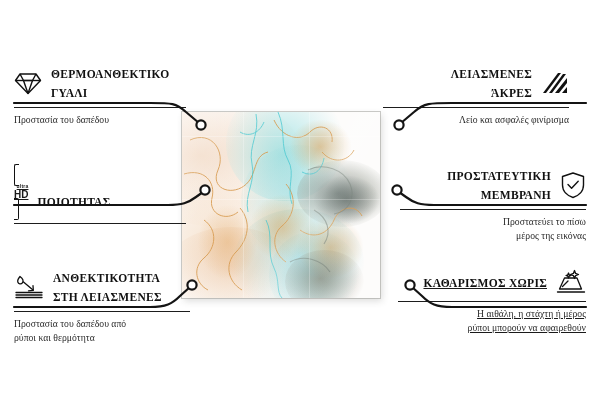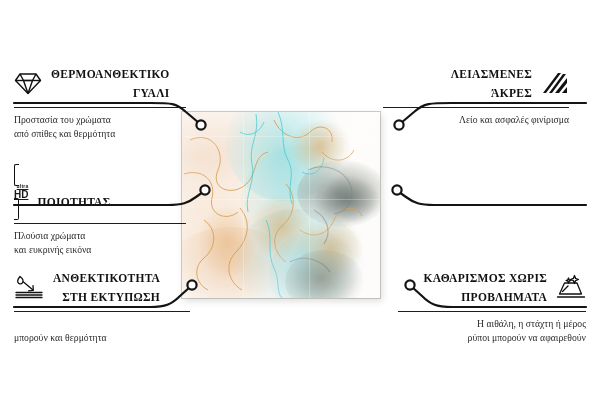--- a/index.html
+++ b/index.html
@@ -70,21 +70,21 @@
   }
   .reflect{position:absolute;inset:0;pointer-events:none;opacity:.5;}
   .reflect span{position:absolute;background:rgba(255,255,255,.5);}
   .rv{top:0;bottom:0;width:1px;}
   .rh{left:0;right:0;height:1px;}
 
   
   .feat{position:absolute;}
   .feat .head{display:flex;align-items:center;gap:9px;}
   .feat.right .head{justify-content:flex-end;}
-  .titles{line-height:1.18;text-align:right;}
+  .titles{line-height:1.18;}
   .titles .t{
     font-size:11.5px;letter-spacing:.3px;font-weight:700;color:#111;
     white-space:nowrap;
   }
   .feat.right .titles{text-align:right;}
   .rule{
     height:0;border-top:1.6px solid #1d1d1d;margin-top:5px;
   }
   .desc{
     font-size:9.7px;line-height:1.42;color:#2a2a2a;margin-top:5px;white-space:nowrap;
@@ -177,68 +177,63 @@
           </g>
         </svg>
       </span>
       <span class="titles">
         <span class="t">ΘΕΡΜΟΑΝΘΕΚΤΙΚΟ</span><br>
         <span class="t">ΓΥΑΛΙ</span>
       </span>
     </div>
     <div class="rule"></div>
     <div class="desc">
-      <span>Προστασία του χρώματα</span><br>
-      <span>από σπίθες και θερμότητα</span>
+      <span>Προστασία του δαπέδου</span><br>
     </div>
   </div>
 
   <div class="feat left" style="left:14px;top:166px;width:172px;">
     <div class="head">
       <span class="icon">
         <span class="hdbox">
           <span class="u">ultra</span>
           <span class="h">HD</span>
         </span>
       </span>
       <span class="titles">
         <br>
         <span class="t">ΠΟΙΟΤΗΤΑΣ</span>
       </span>
     </div>
     <div class="rule"></div>
-    <div class="desc">
-      <span>Πλούσια χρώματα</span><br>
-      <span>και ευκρινής εικόνα</span>
-    </div>
   </div>
 
   <div class="feat left" style="left:14px;top:268px;width:176px;">
     <div class="head">
       <span class="icon">
         <svg width="30" height="28" viewBox="0 0 30 28">
           <g fill="none" stroke="#111" stroke-width="1.3" stroke-linecap="round" stroke-linejoin="round">
             <path d="M6 3.5 C9 5.5 9.8 8 8.4 9.8 C7 11.6 4.4 11 3.8 9 C3.3 7.2 4.6 5.2 6 3.5 Z"></path>
             <path d="M9.5 9 L19 17"></path>
               <path d="M14.5 17.8 L19.3 17.3 L19 12.6"></path>
             <path d="M2 19.5 H28"></path>
               <path d="M2 22 H28"></path>
               <path d="M2 24.5 H28"></path>
           </g>
         </svg>
       </span>
       <span class="titles">
         <span class="t">ΑΝΘΕΚΤΙΚΟΤΗΤΑ</span><br>
-        <span class="t">ΣΤΗ ΕΚΤΥΠΩΣΗ</span>
-      </span>
-    </div>
-    <div class="rule"></div>
-    <div class="desc">
-      <br>
-      <span>μπορούν και θερμότητα</span>
+        <span class="t">ΣΤΗ ΛΕΙΑΣΜΕΝΕΣ</span>
+      </span>
+    </div>
+    <div class="rule"></div>
+    <div class="desc">
+      <span>Προστασία του δαπέδου από</span><br>
+      <span>ρύποι και θερμότητα</span>
     </div>
   </div>
 
   <div class="feat right" style="right:31px;top:64px;width:186px;">
     <div class="head">
       <span class="titles">
         <span class="t">ΛΕΙΑΣΜΕΝΕΣ</span><br>
         <span class="t">ΆΚΡΕΣ</span>
       </span>
       <span class="icon">
@@ -251,26 +246,46 @@
           </g>
         </svg>
       </span>
     </div>
     <div class="rule"></div>
     <div class="desc">
       <span>Λείο και ασφαλές φινίρισμα</span>
     </div>
   </div>
 
-
-  <div class="feat right" style="right:14px;top:268px;width:188px;">
+  <div class="feat right" style="right:14px;top:166px;width:186px;">
+    <div class="head">
+      <span class="titles">
+        <span class="t">ΠΡΟΣΤΑΤΕΥΤΙΚΗ</span><br>
+        <span class="t">ΜΕΜΒΡΑΝΗ</span>
+      </span>
+      <span class="icon">
+        <svg width="26" height="28" viewBox="0 0 26 28">
+          <g fill="none" stroke="#111" stroke-width="1.4" stroke-linecap="round" stroke-linejoin="round">
+            <path d="M13 2 L23.5 5.5 V14 C23.5 20.5 18.5 24.8 13 26.5 C7.5 24.8 2.5 20.5 2.5 14 V5.5 Z"></path>
+            <path d="M8 13.5 L11.6 17.2 L18.2 10.3"></path>
+          </g>
+        </svg>
+      </span>
+    </div>
+    <div class="rule"></div>
+    <div class="desc">
+      <span>Προστατεύει το πίσω</span><br>
+      <span>μέρος της εικόνας</span>
+    </div>
+  </div>
+
+  <div class="feat right" style="right:14px;top:268px;width:188px;text-decoration:underline;">
     <div class="head">
       <span class="titles">
         <span class="t">ΚΑΘΑΡΙΣΜΟΣ ΧΩΡΙΣ</span><br>
-        <span class="t">ΠΡΟΒΛΗΜΑΤΑ</span>
       </span>
       <span class="icon">
         <svg width="30" height="28" viewBox="0 0 30 28">
           <g fill="none" stroke="#111" stroke-width="1.3" stroke-linecap="round" stroke-linejoin="round">
             <path d="M8.5 10 L21 10 L25.5 21 L3.5 21 Z"></path>
             <path d="M1.5 24 H28.5"></path>
             <path d="M6.5 18.5 L12 13"></path>
             <path d="M18.5 2.5 L19.6 5.4 L22.5 6.5 L19.6 7.6 L18.5 10.5 L17.4 7.6 L14.5 6.5 L17.4 5.4 Z"></path>
             <path d="M12.5 5 L13.2 6.8 L15 7.5 L13.2 8.2 L12.5 10 L11.8 8.2 L10 7.5 L11.8 6.8 Z"></path>
           </g>

